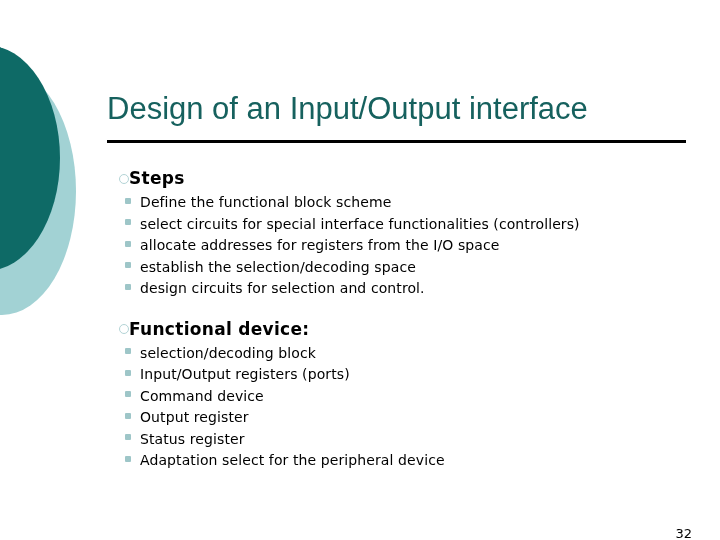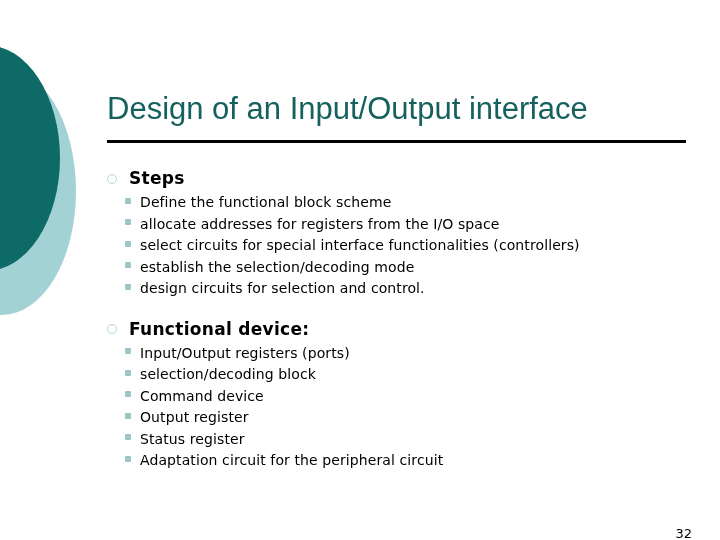--- a/index.html
+++ b/index.html
@@ -80,20 +80,21 @@
   }
 
   .group { margin: 0; }
 
   .lvl1 {
     position: relative;
     display: flex;
     align-items: baseline;
     padding-left: 0px;
     margin-bottom: 2px;
+    text-align: right;
   }
   .lvl1-bullet {
     flex: 0 0 auto;
     width: 22px;
     position: relative;
     top: -1px;
   }
   .lvl1-bullet i {
     display: inline-block;
     width: 8px;
@@ -177,68 +178,68 @@
         <span class="lvl1-bullet"><i></i></span>
         <span class="lvl1-text">Steps</span>
       </div>
       <ul class="lvl2-list">
         <li class="lvl2">
           <span class="lvl2-bullet"><i></i></span>
           <span class="lvl2-text">Define the functional block scheme</span>
         </li>
         <li class="lvl2">
           <span class="lvl2-bullet"><i></i></span>
+          <span class="lvl2-text">select circuits for special interface functionalities (controllers)</span>
+        </li>
+        <li class="lvl2">
+          <span class="lvl2-bullet"><i></i></span>
           <span class="lvl2-text">allocate addresses for registers from the I/O space</span>
         </li>
         <li class="lvl2">
           <span class="lvl2-bullet"><i></i></span>
-          <span class="lvl2-text">select circuits for special interface functionalities (controllers)</span>
-        </li>
-        <li class="lvl2">
-          <span class="lvl2-bullet"><i></i></span>
-          <span class="lvl2-text">establish the selection/decoding mode</span>
+          <span class="lvl2-text">establish the selection/decoding space</span>
         </li>
         <li class="lvl2">
           <span class="lvl2-bullet"><i></i></span>
           <span class="lvl2-text">design circuits for selection and control.</span>
         </li>
       </ul>
     </div>
 
     <div class="spacer-block"></div>
 
     <div class="group">
       <div class="lvl1">
         <span class="lvl1-bullet"><i></i></span>
         <span class="lvl1-text">Functional device:</span>
       </div>
       <ul class="lvl2-list">
         <li class="lvl2">
           <span class="lvl2-bullet"><i></i></span>
+          <span class="lvl2-text">selection/decoding block</span>
+        </li>
+        <li class="lvl2">
+          <span class="lvl2-bullet"><i></i></span>
           <span class="lvl2-text">Input/Output registers (ports)</span>
         </li>
         <li class="lvl2">
           <span class="lvl2-bullet"><i></i></span>
-          <span class="lvl2-text">selection/decoding block</span>
-        </li>
-        <li class="lvl2">
-          <span class="lvl2-bullet"><i></i></span>
           <span class="lvl2-text">Command device</span>
         </li>
         <li class="lvl2">
           <span class="lvl2-bullet"><i></i></span>
           <span class="lvl2-text">Output register</span>
         </li>
         <li class="lvl2">
           <span class="lvl2-bullet"><i></i></span>
           <span class="lvl2-text">Status register</span>
         </li>
         <li class="lvl2">
           <span class="lvl2-bullet"><i></i></span>
-          <span class="lvl2-text">Adaptation circuit for the peripheral circuit</span>
+          <span class="lvl2-text">Adaptation select for the peripheral device</span>
         </li>
       </ul>
     </div>
 
   </div>
 
   <div class="page-number">32</div>
 
 </div>
 

